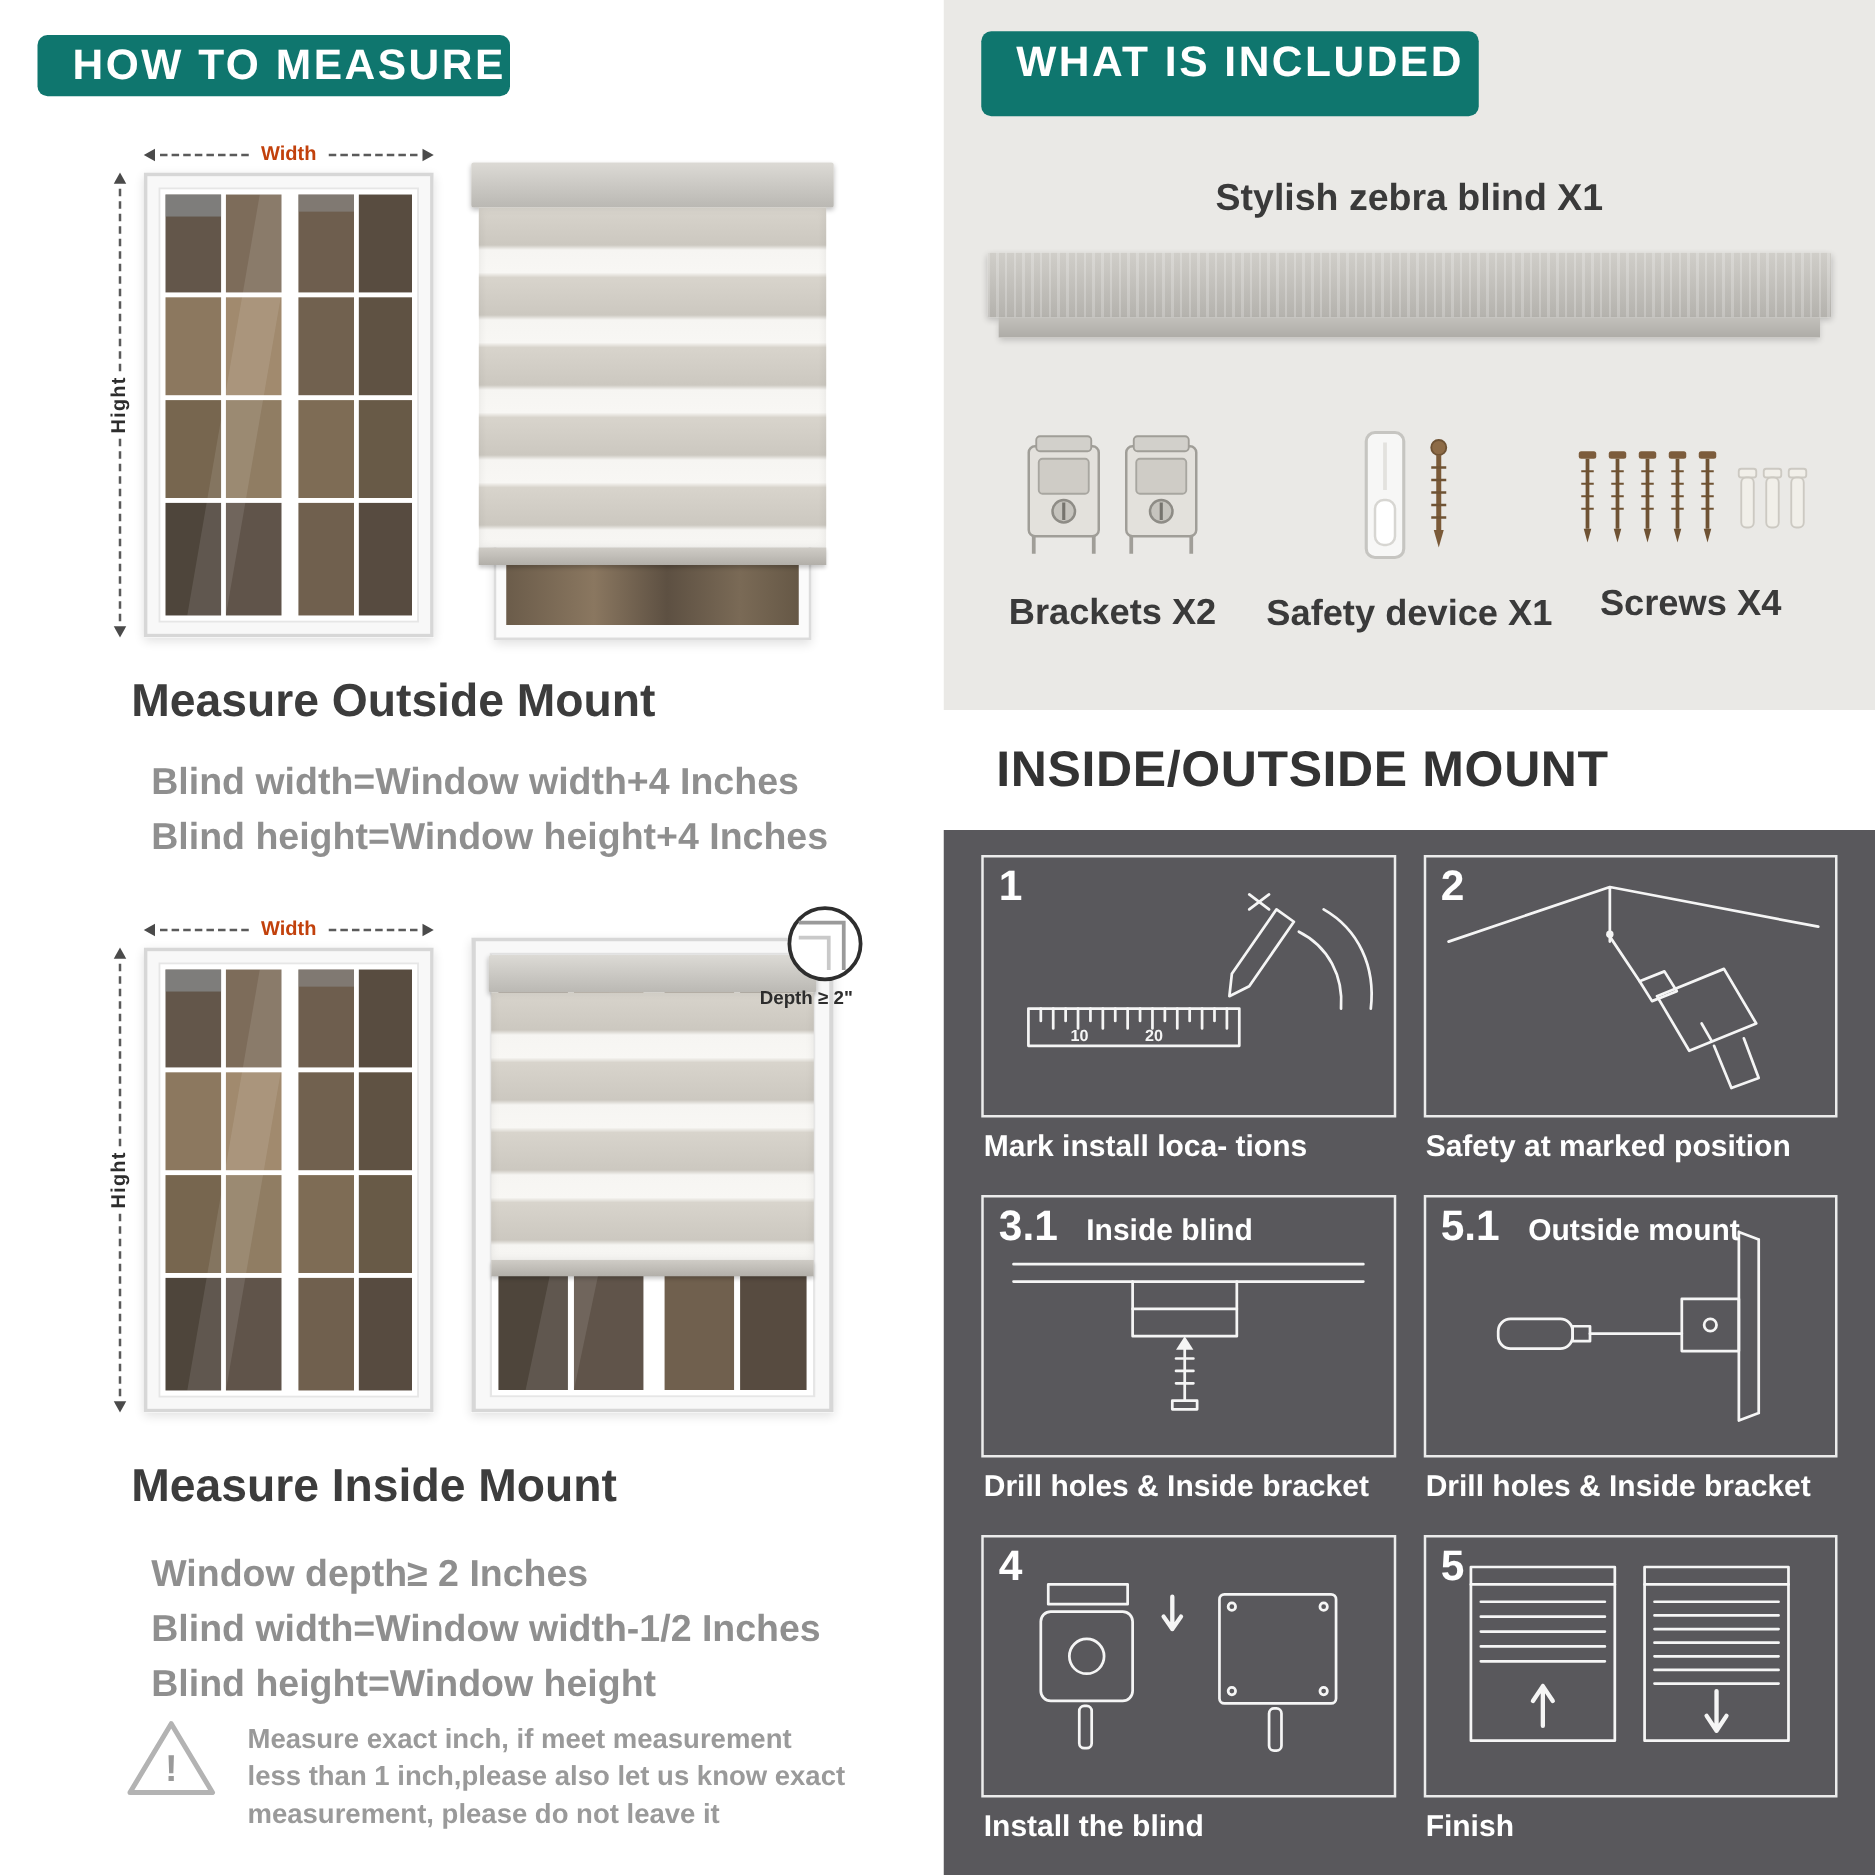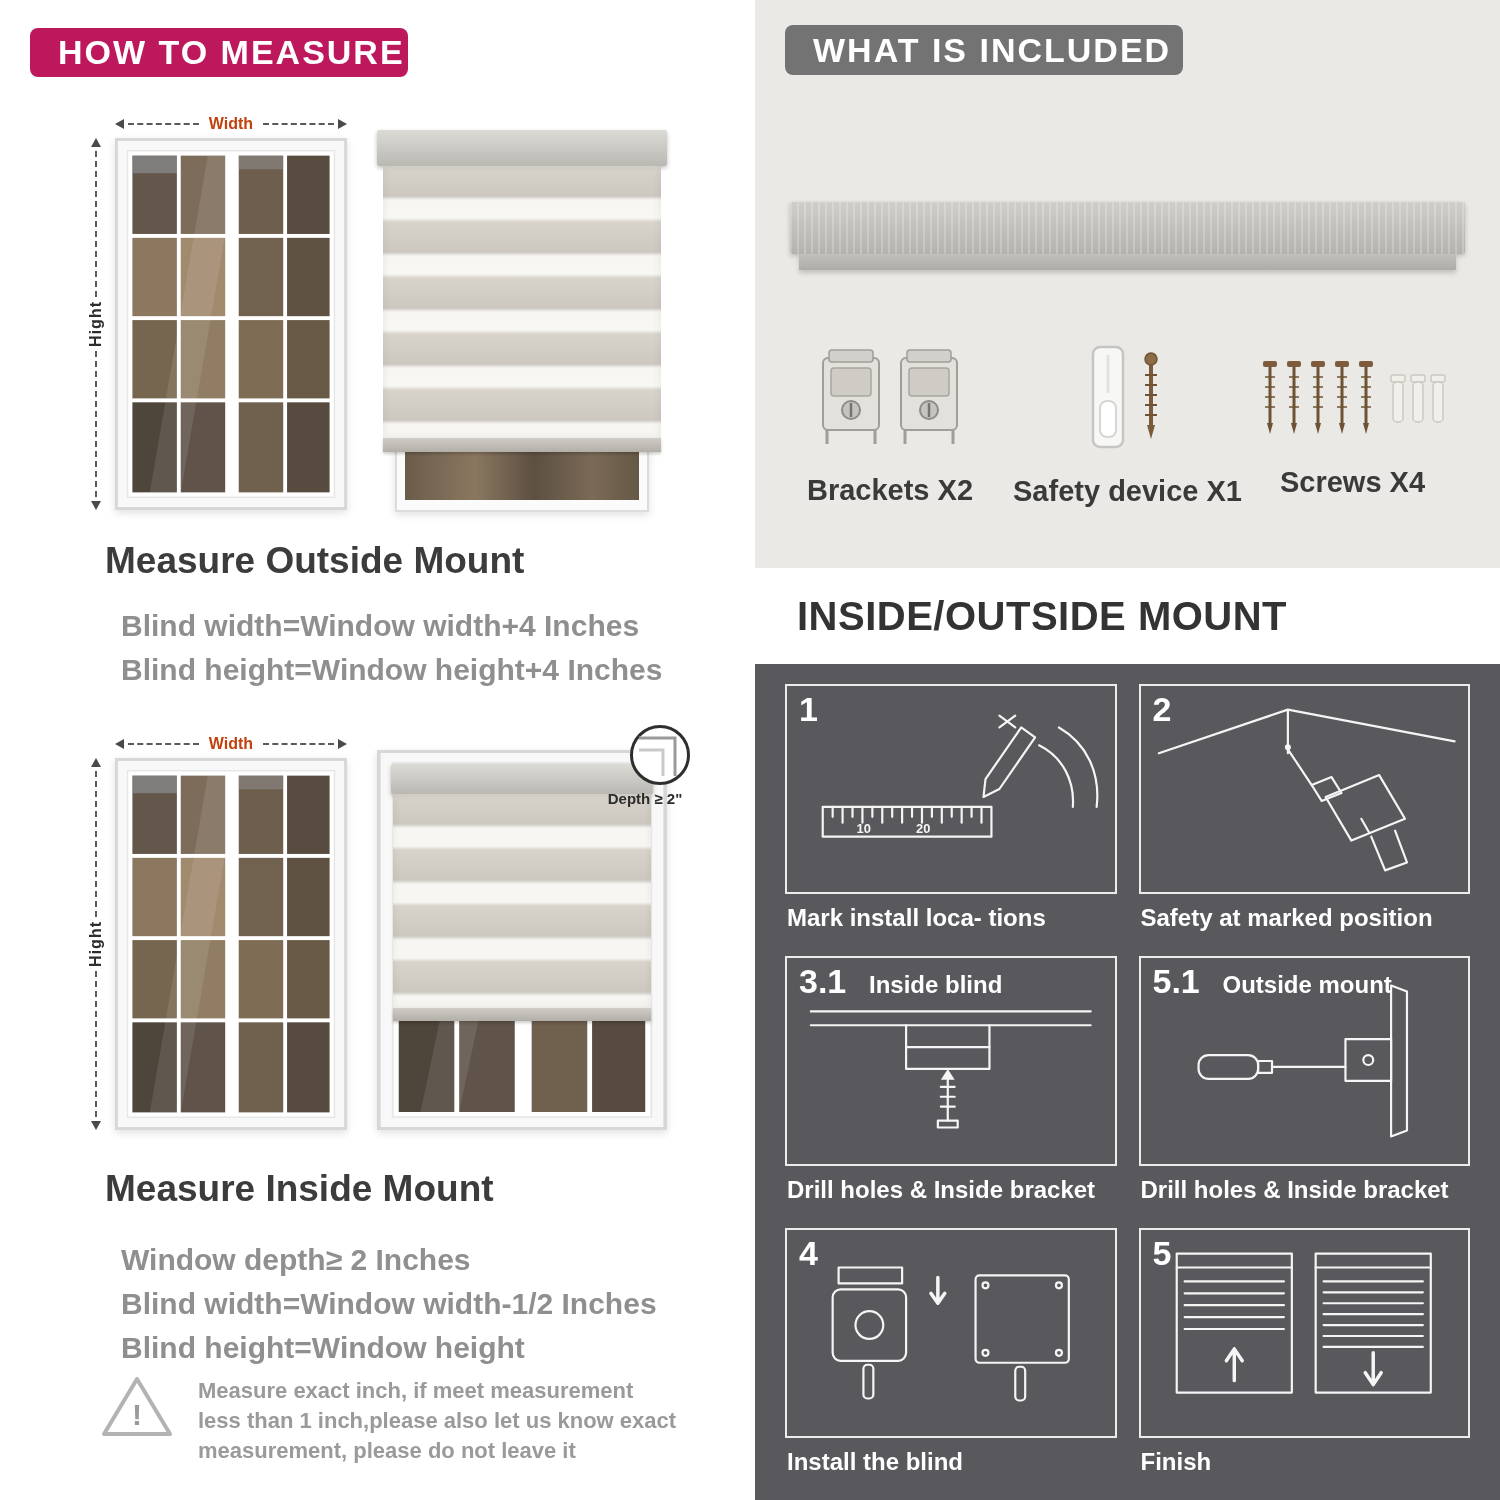--- a/index.html
+++ b/index.html
@@ -2,22 +2,22 @@
 <html><head>
 <meta charset="utf-8">
 <style>
   html,body{margin:0;padding:0;background:#fff;}
   .canvas{position:relative;width:1500px;height:1500px;overflow:hidden;
           font-family:"Liberation Sans",sans-serif;background:#ffffff;}
 
   
   .pill{position:absolute;border-radius:8px;color:#ffffff;font-weight:bold;
         font-size:34px;letter-spacing:2px;line-height:49px;padding-left:28px;}
-  .pill-dark{left:30px;top:28px;width:350px;height:49px;background:#be185d;}
-  .pill-light{left:30px;top:25px;width:370px;height:50px;background:#737373;line-height:50px;}
+  .pill-dark{left:30px;top:28px;width:350px;height:49px;background:#0f766e;}
+  .pill-light{left:30px;top:25px;width:370px;height:68px;background:#0f766e;line-height:50px;}
 
   
   .figure{position:absolute;width:585px;height:404px;}
   .fig-outside{left:85px;top:108px;}
   .fig-inside{left:85px;top:728px;}
 
   .harrow{position:absolute;left:30px;top:6px;width:232px;height:20px;display:flex;align-items:center;}
   .varrow{position:absolute;left:0;top:30px;width:22px;height:372px;display:flex;flex-direction:column;align-items:center;}
   .ah{width:0;height:0;display:block;flex:0 0 auto;}
   .ah.l{border-top:5px solid transparent;border-bottom:5px solid transparent;border-right:9px solid #4a4a4a;}
@@ -217,20 +217,21 @@
   <div class="note">
     <svg width="74" height="66" viewBox="0 0 74 66">
       <path d="M37 5 L70 60 H4 Z" fill="none" stroke="#b3b3b3" stroke-width="4" stroke-linejoin="round"></path>
       <text x="37" y="51" text-anchor="middle" font-size="30" font-weight="bold" fill="#9a9a9a">!</text>
     </svg>
     <p>Measure exact inch, if meet measurement less than 1 inch,please also let us know exact measurement, please do not leave it</p>
   </div>
 
   <div class="included">
     <div class="pill pill-light">WHAT IS INCLUDED</div>
+    <div class="blind-label">Stylish zebra blind X1</div>
     <div class="headrail">
       <div class="rail-top"></div>
       <div class="rail-bottom"></div>
     </div>
 
     <div class="inc-col col-brackets">
       <div class="icon">
         <svg width="150" height="110" viewBox="0 0 150 110">
           <g id="bkt-g">
             <rect x="8" y="14" width="56" height="72" rx="5" fill="#e3e1dc" stroke="#a09e98" stroke-width="2"></rect>

